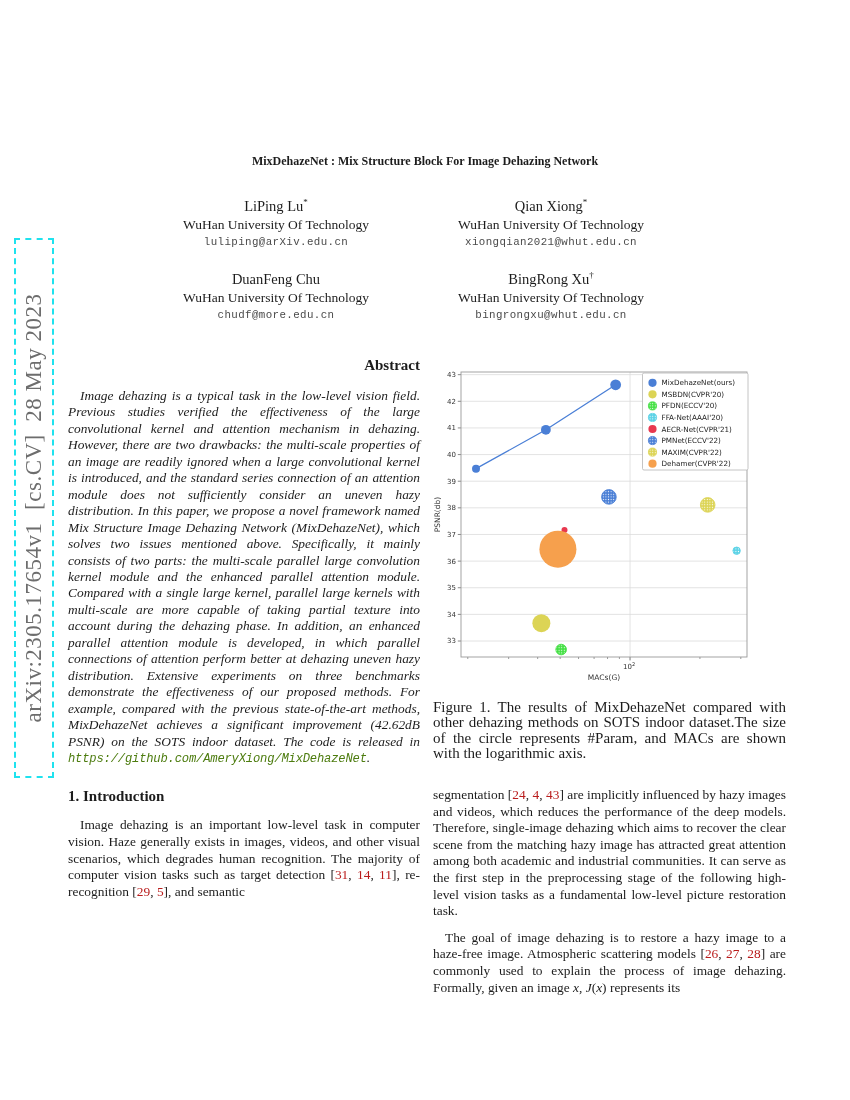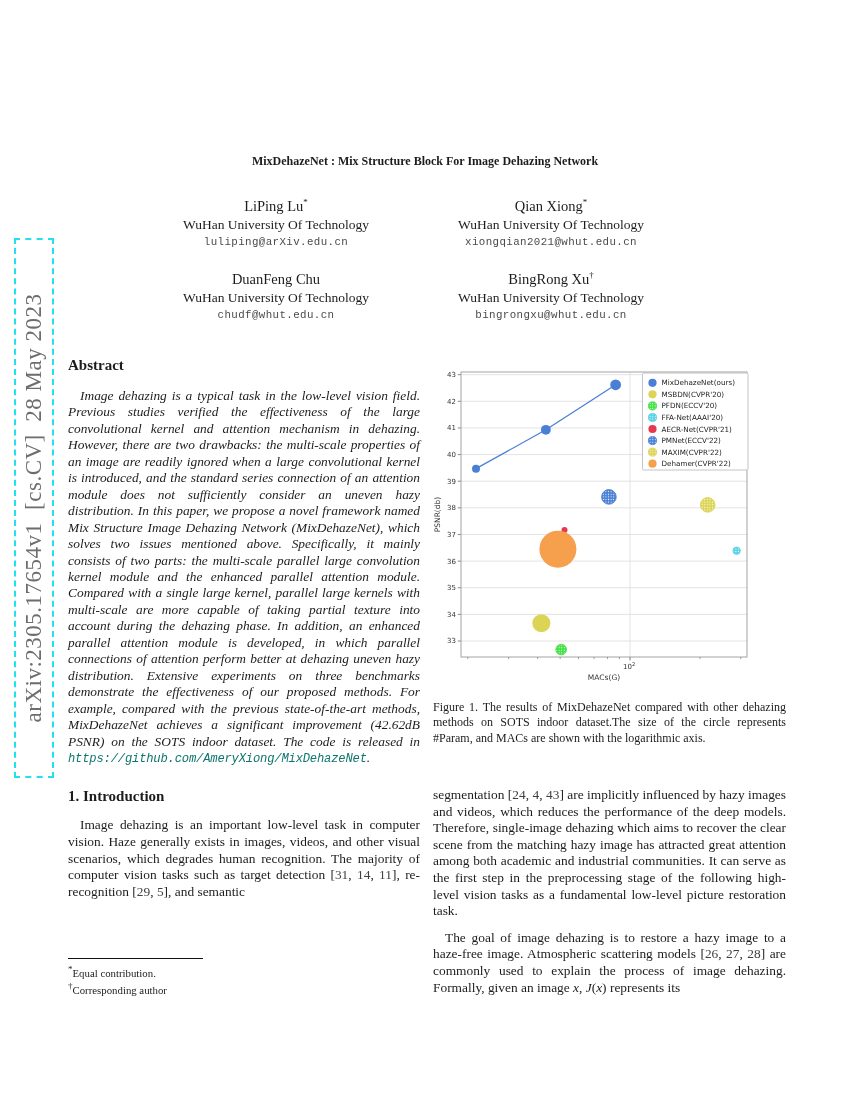--- a/index.html
+++ b/index.html
@@ -26,47 +26,47 @@
   .author-cell .affil{font-size:13.5px;line-height:19px;}
   .author-cell .email{
     font-family:"Liberation Mono","DejaVu Sans Mono",monospace;
     font-size:10.8px;line-height:17px;color:#4a4a4a;letter-spacing:.4px;
   }
   .a1{left:116px;top:193px;} .a2{left:391px;top:193px;}
   .a3{left:116px;top:266px;} .a4{left:391px;top:266px;text-align:center;}
   sup{font-size:9px;}
   
   .left-col{position:absolute;left:68px;top:357px;width:352px;}
-  .abstract-heading{margin:0;text-align:left;font-size:15px;font-weight:bold;}
+  .abstract-heading{margin:0;text-align:right;font-size:15px;font-weight:bold;}
   p.abstract{
     margin:14px 0 0 0;font-style:italic;font-size:13.4px;line-height:16.45px;
     text-align:justify;text-indent:12px;
   }
   .intro-heading{margin:21px 0 12px 0;font-size:15px;font-weight:bold;}
   p.body-par{
     margin:10px 0 0 0;font-size:13.4px;line-height:16.6px;text-align:justify;text-indent:12px;
   }
   p.no-indent{text-indent:0;}
   
-  .seg-cite{color:#404040;}
+  .seg-cite{color:#b91c1c;}
   .seg-math{font-style:italic;}
   .seg-url{
     font-family:"Liberation Mono","DejaVu Sans Mono",monospace;font-style:italic;
-    color:#0f766e;font-size:12.2px;letter-spacing:-.2px;
+    color:#4d7c0f;font-size:12.2px;letter-spacing:-.2px;
   }
   
   .footnotes{position:absolute;left:68px;top:958px;width:352px;}
   .foot-rule{width:135px;border:0;border-top:1.6px solid #111;margin:0 0 4px 0;}
   .foot-line{font-size:10.8px;line-height:13.5px;}
   
   .right-col{position:absolute;left:433px;top:363px;width:353px;}
   .chart-wrap{position:absolute;left:0;top:0;width:318px;height:330px;}
   .caption{
     position:absolute;left:0;top:337px;width:353px;margin:0;
-    font-size:12px;line-height:15.3px;text-align:justify;
+    font-size:15px;line-height:15.3px;text-align:justify;
   }
   .rc-text{position:absolute;left:0;top:424px;width:353px;}
   .rc-text p:first-child{margin-top:0;}
 </style>
 </head>
 <body>
 
 <div class="page">
 
   <div class="arxiv-box">
@@ -81,40 +81,35 @@
     <div class="email">luliping@arXiv.edu.cn</div>
   </div>
   <div class="author-cell a2">
     <div class="name"><span>Qian Xiong</span><sup>*</sup></div>
     <div class="affil">WuHan University Of Technology</div>
     <div class="email">xiongqian2021@whut.edu.cn</div>
   </div>
   <div class="author-cell a3">
     <div class="name"><span>DuanFeng Chu</span><sup></sup></div>
     <div class="affil">WuHan University Of Technology</div>
-    <div class="email">chudf@whut.edu.cn</div>
+    <div class="email">chudf@more.edu.cn</div>
   </div>
   <div class="author-cell a4">
     <div class="name"><span>BingRong Xu</span><sup>†</sup></div>
     <div class="affil">WuHan University Of Technology</div>
     <div class="email">bingrongxu@whut.edu.cn</div>
   </div>
 
   <div class="left-col">
     <h2 class="abstract-heading">Abstract</h2>
     <p class="abstract"><span>Image dehazing is a typical task in the low-level vision field. Previous studies verified the effectiveness of the large convolutional kernel and attention mechanism in dehazing. However, there are two drawbacks: the multi-scale properties of an image are readily ignored when a large convolutional kernel is introduced, and the standard series connection of an attention module does not sufficiently consider an uneven hazy distribution. In this paper, we propose a novel framework named Mix Structure Image Dehazing Network (MixDehazeNet), which solves two issues mentioned above. Specifically, it mainly consists of two parts: the multi-scale parallel large convolution kernel module and the enhanced parallel attention module. Compared with a single large kernel, parallel large kernels with multi-scale are more capable of taking partial texture into account during the dehazing phase. In addition, an enhanced parallel attention module is developed, in which parallel connections of attention perform better at dehazing uneven hazy distribution. Extensive experiments on three benchmarks demonstrate the effectiveness of our proposed methods. For example, compared with the previous state-of-the-art methods, MixDehazeNet achieves a significant improvement (42.62dB PSNR) on the SOTS indoor dataset. The code is released in </span><span class="seg-url">https://github.com/AmeryXiong/MixDehazeNet</span><span>.</span></p>
     <h2 class="intro-heading">1. Introduction</h2>
     <p class="body-par"><span>Image dehazing is an important low-level task in computer vision. Haze generally exists in images, videos, and other visual scenarios, which degrades human recognition. The majority of computer vision tasks such as target detection [</span><span class="seg-cite">31</span><span>, </span><span class="seg-cite">14</span><span>, </span><span class="seg-cite">11</span><span>], re-recognition [</span><span class="seg-cite">29</span><span>, </span><span class="seg-cite">5</span><span>], and semantic</span></p>
   </div>
 
-  <div class="footnotes">
-    <hr class="foot-rule">
-    <div class="foot-line"><sup>*</sup><span>Equal contribution.</span></div>
-    <div class="foot-line"><sup>†</sup><span>Corresponding author</span></div>
-  </div>
 
   <div class="right-col">
     <div class="chart-wrap">
       <svg id="chart-svg" width="318" height="330" viewBox="0 0 318 330" xmlns="http://www.w3.org/2000/svg">
           <defs>
             <pattern id="dots2" width="2.6" height="2.6" patternUnits="userSpaceOnUse">
               <rect width="2.6" height="2.6" fill="#44e044"></rect>
               <circle cx="1.3" cy="1.3" r="0.6" fill="#ffffff" opacity="0.95"></circle>
             </pattern>
             <pattern id="dots3" width="2.6" height="2.6" patternUnits="userSpaceOnUse">

